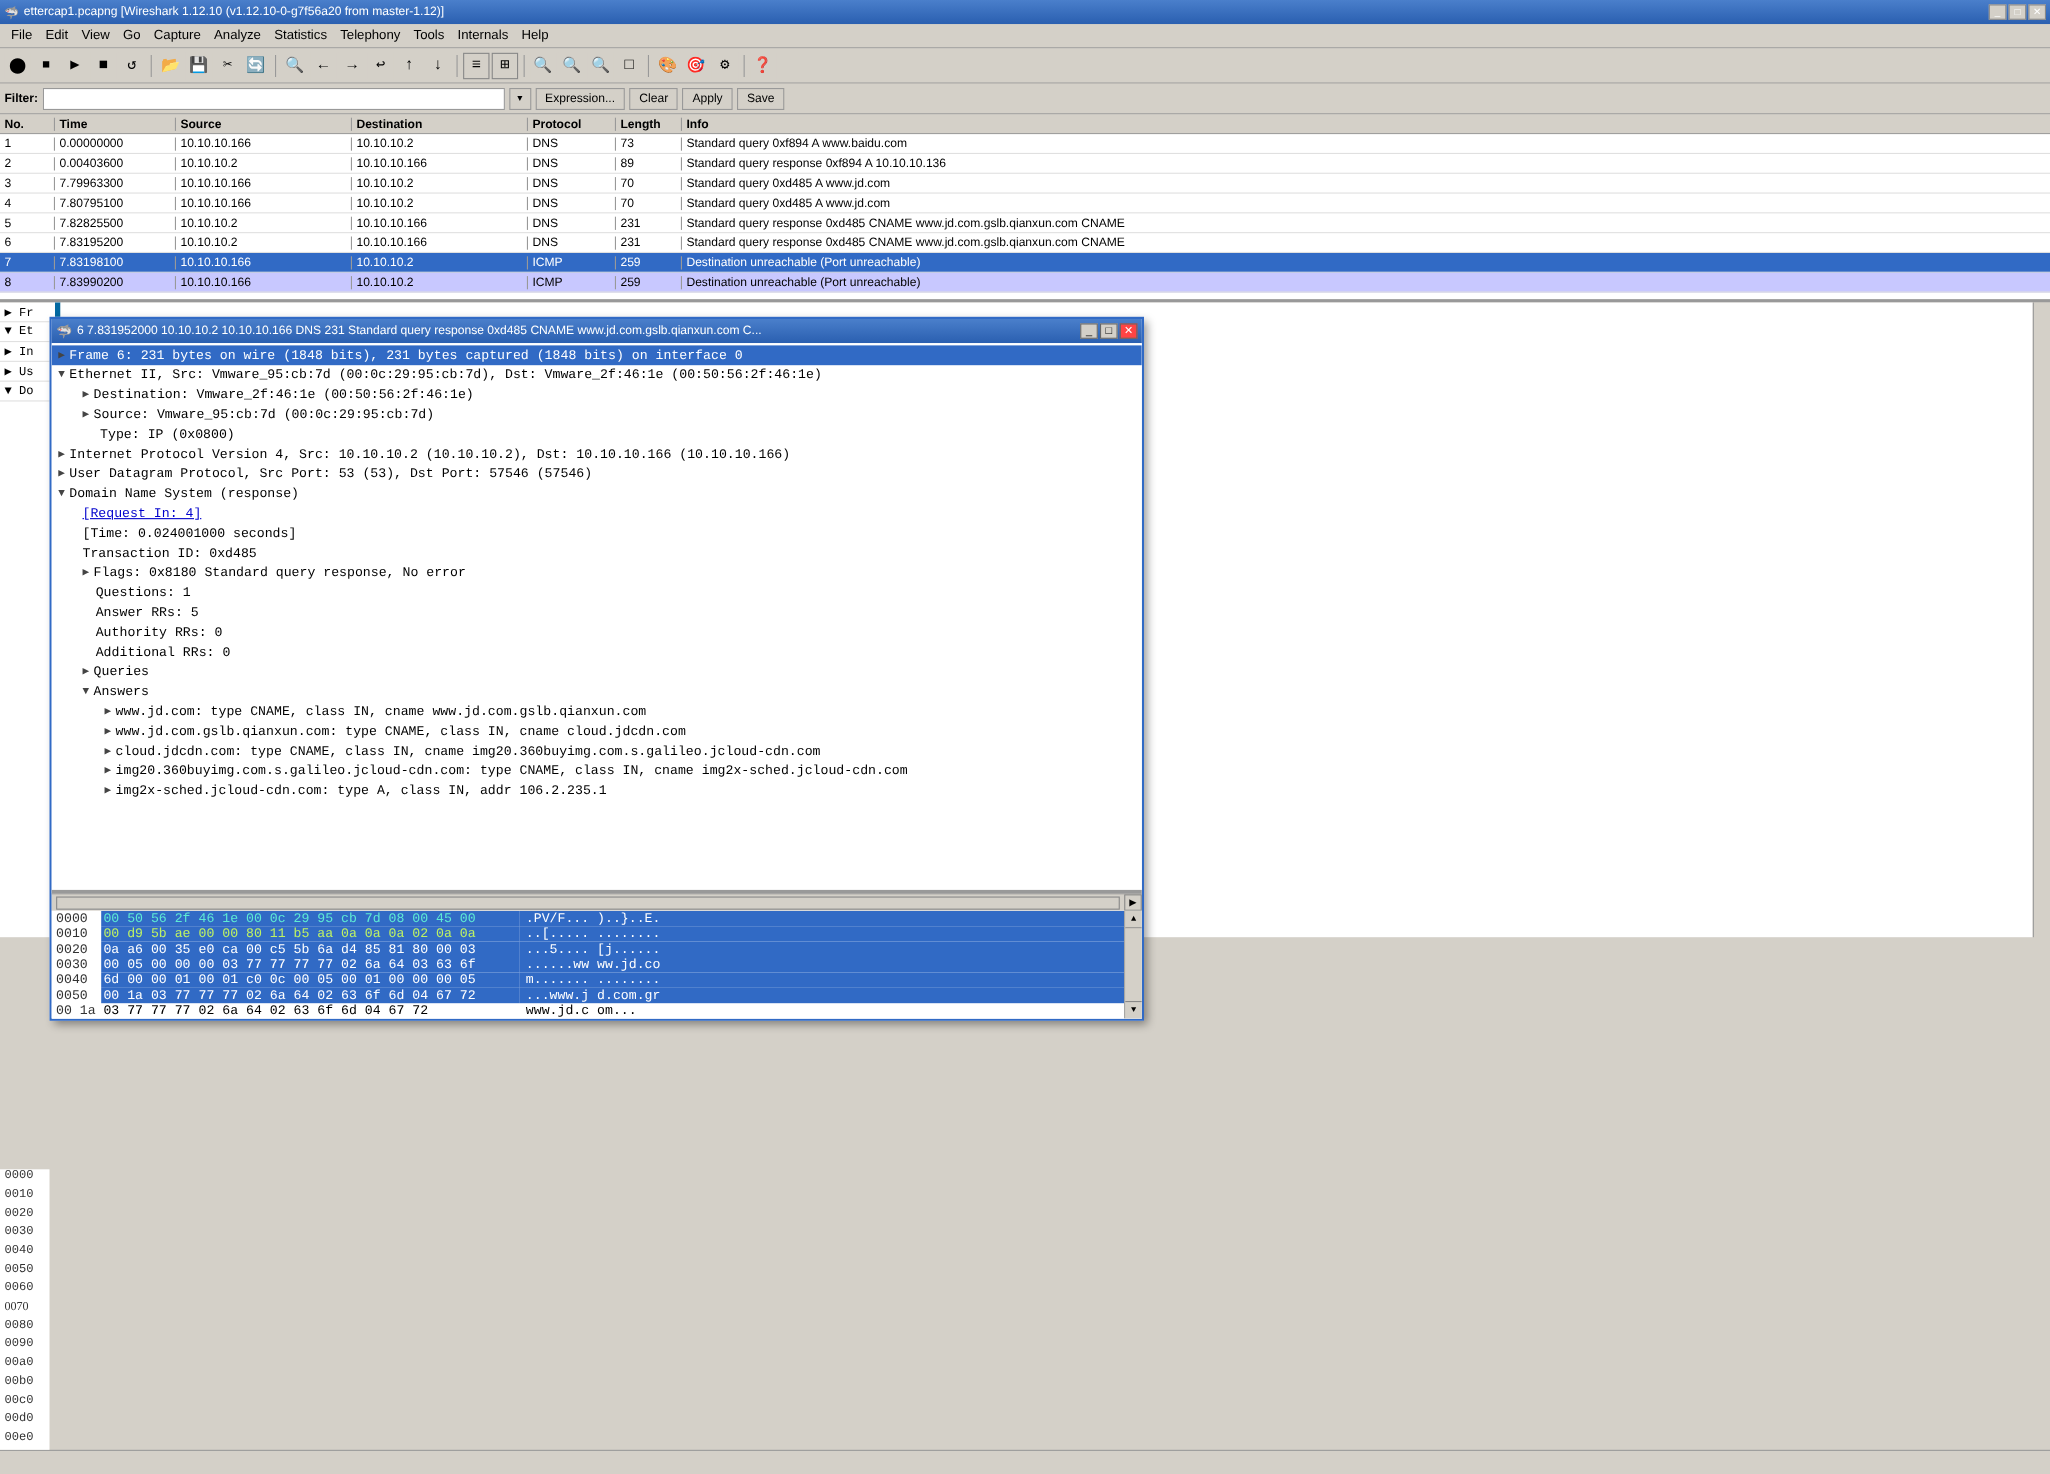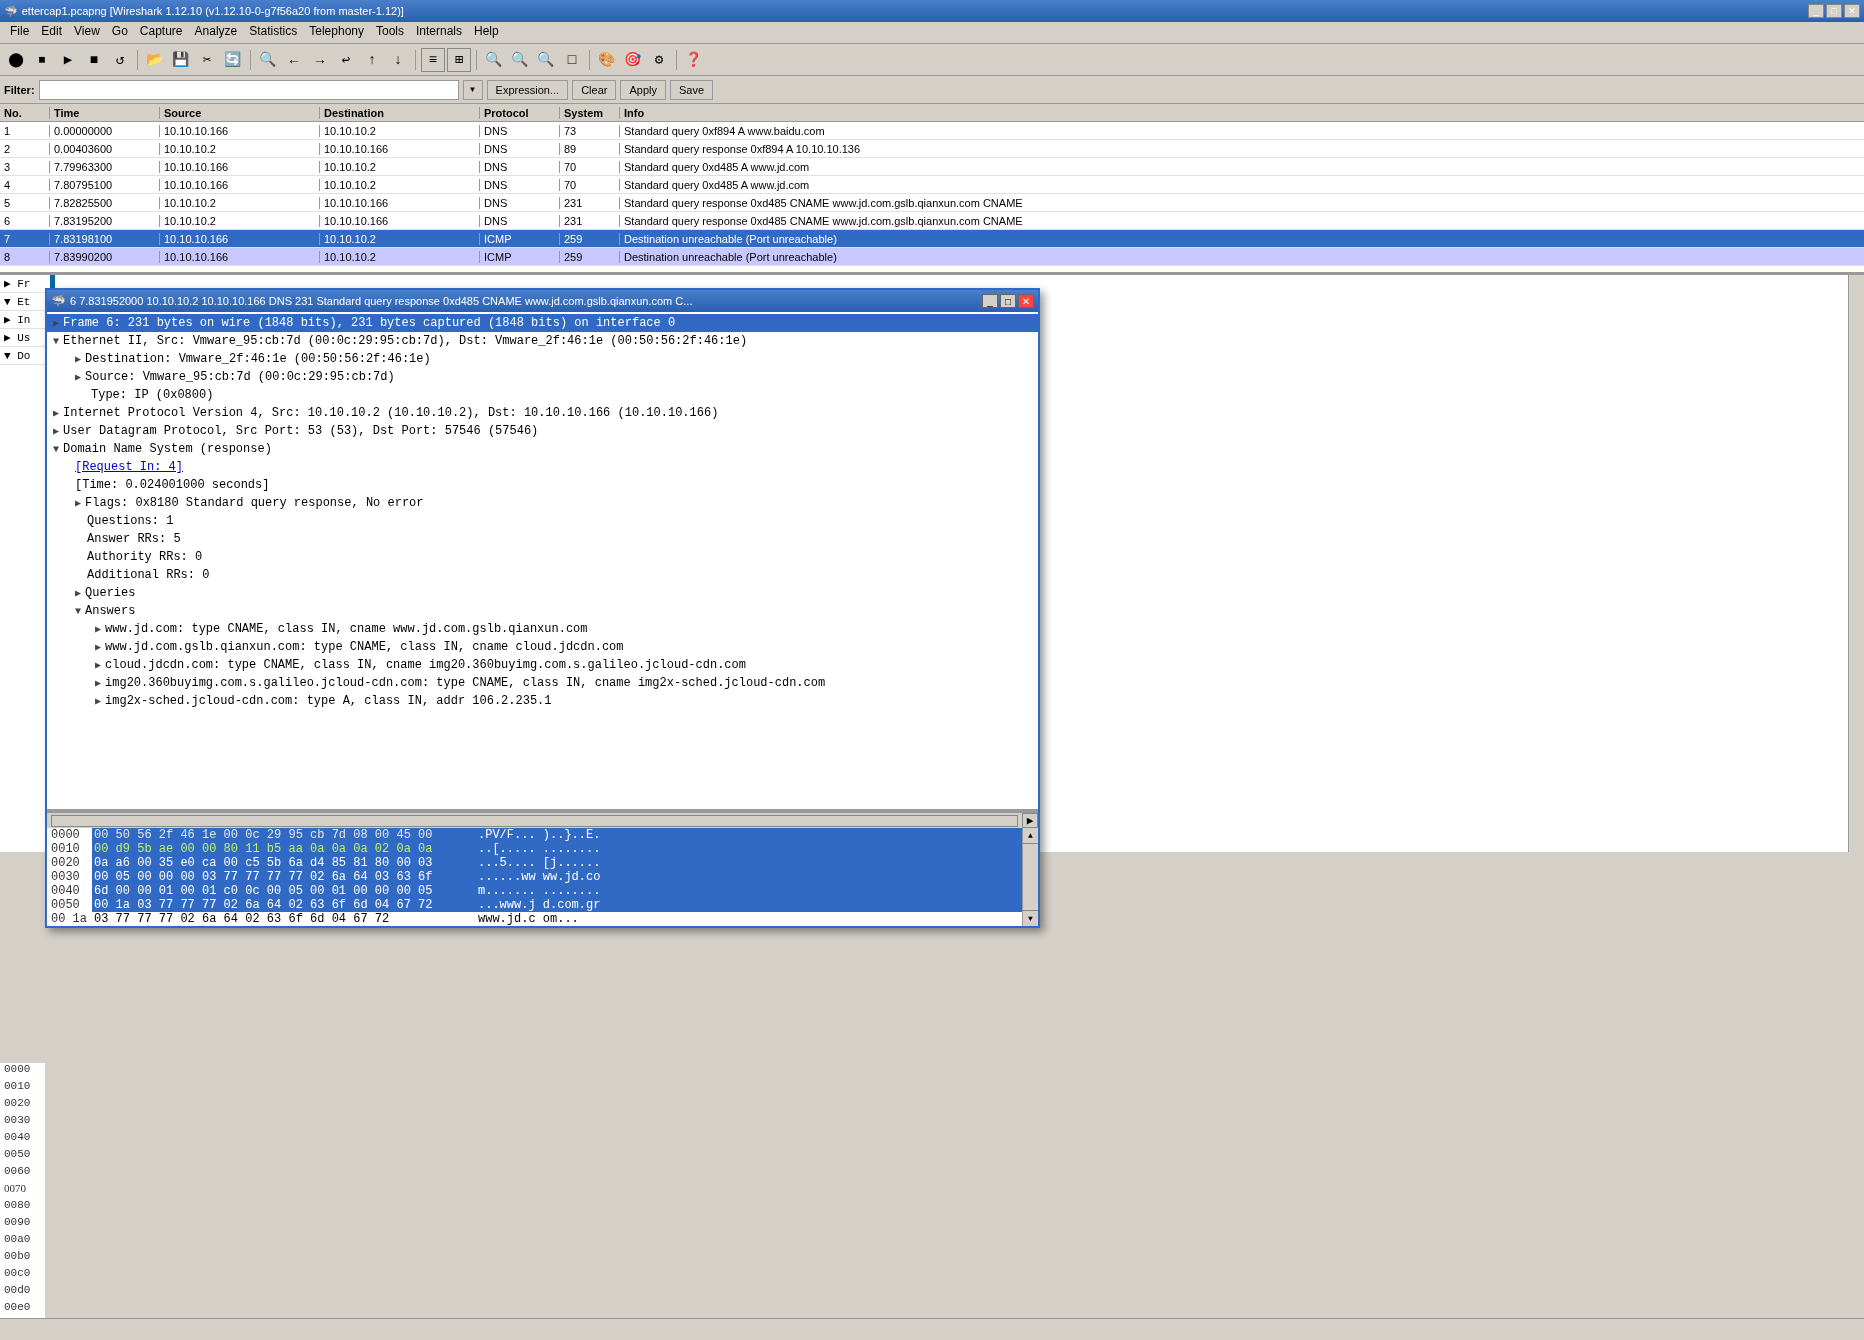--- a/index.html
+++ b/index.html
@@ -269,21 +269,21 @@
     <button class="filter-btn">Apply</button>
     <button class="filter-btn">Save</button>
   </div>
 
   <div class="packet-header" style="font-family: Arial, sans-serif; font-size: 11px;">
     <div class="col-no">No.</div>
     <div class="col-time">Time</div>
     <div class="col-src">Source</div>
     <div class="col-dst">Destination</div>
     <div class="col-proto">Protocol</div>
-    <div class="col-len">System</div>
+    <div class="col-len">Length</div>
     <div class="col-info">Info</div>
   </div>
 
   <div class="packet-list" style="height: 150px; overflow: hidden;">
 
     <div class="packet-row">
       <div class="col-no">1</div>
       <div class="col-time">0.00000000</div>
       <div class="col-src">10.10.10.166</div>
       <div class="col-dst">10.10.10.2</div>
@@ -427,20 +427,23 @@
         <span class="tree-toggle">▼</span>
         <span>Domain Name System (response)</span>
       </div>
       <div class="tree-row" style="padding-left: 28px;">
         <span style="color: #0000cc; text-decoration: underline;">[Request In: 4]</span>
       </div>
       <div class="tree-row" style="padding-left: 28px;">
         <span>[Time: 0.024001000 seconds]</span>
       </div>
       <div class="tree-row" style="padding-left: 28px;">
+        <span>Transaction ID: 0xd485</span>
+      </div>
+      <div class="tree-row" style="padding-left: 28px;">
         <span class="tree-toggle">▶</span>
         <span>Flags: 0x8180 Standard query response, No error</span>
       </div>
       <div class="tree-row" style="padding-left: 40px;">
         <span>Questions: 1</span>
       </div>
       <div class="tree-row" style="padding-left: 40px;">
         <span>Answer RRs: 5</span>
       </div>
       <div class="tree-row" style="padding-left: 40px;">
@@ -484,21 +487,21 @@
       <div style="width: 16px; height: 100%; background: #d4d0c8; border: 1px solid #888; display:flex; align-items:center; justify-content:center;">▶</div>
     </div>
 
     <div style="display:flex; flex-direction: column;">
 
       <div style="display: flex; flex: 1; background: white; font-family: 'Courier New', monospace; font-size: 12px; overflow: hidden;">
         <div style="flex: 1; overflow: hidden;">
 
           <div style="display: flex;">
             <div style="width: 45px; padding: 0 4px; color: #333;">0000</div>
-            <div style="flex: 0 0 380px; background: #316ac5; color: #e5e5e5; padding: 0 2px;">00 50 56 2f 46 1e 00 0c  29 95 cb 7d 08 00 45 00</div>
+            <div style="flex: 0 0 380px; background: #316ac5; color: #5eead4; padding: 0 2px;">00 50 56 2f 46 1e 00 0c  29 95 cb 7d 08 00 45 00</div>
             <div style="background: #316ac5; color: white; padding: 0 6px; flex: 1;">.PV/F... )..}..E.</div>
           </div>
           <div style="display: flex;">
             <div style="width: 45px; padding: 0 4px; color: #333;">0010</div>
             <div style="flex: 0 0 380px; background: #316ac5; color: #bef264; padding: 0 2px;">00 d9 5b ae 00 00 80 11  b5 aa 0a 0a 0a 02 0a 0a</div>
             <div style="background: #316ac5; color: white; padding: 0 6px; flex: 1;">..[..... ........</div>
           </div>
           <div style="display: flex;">
             <div style="width: 45px; padding: 0 4px; color: #333;">0020</div>
             <div style="flex: 0 0 380px; background: #316ac5; color: white; padding: 0 2px;">0a a6 00 35 e0 ca 00 c5  5b 6a d4 85 81 80 00 03</div>

